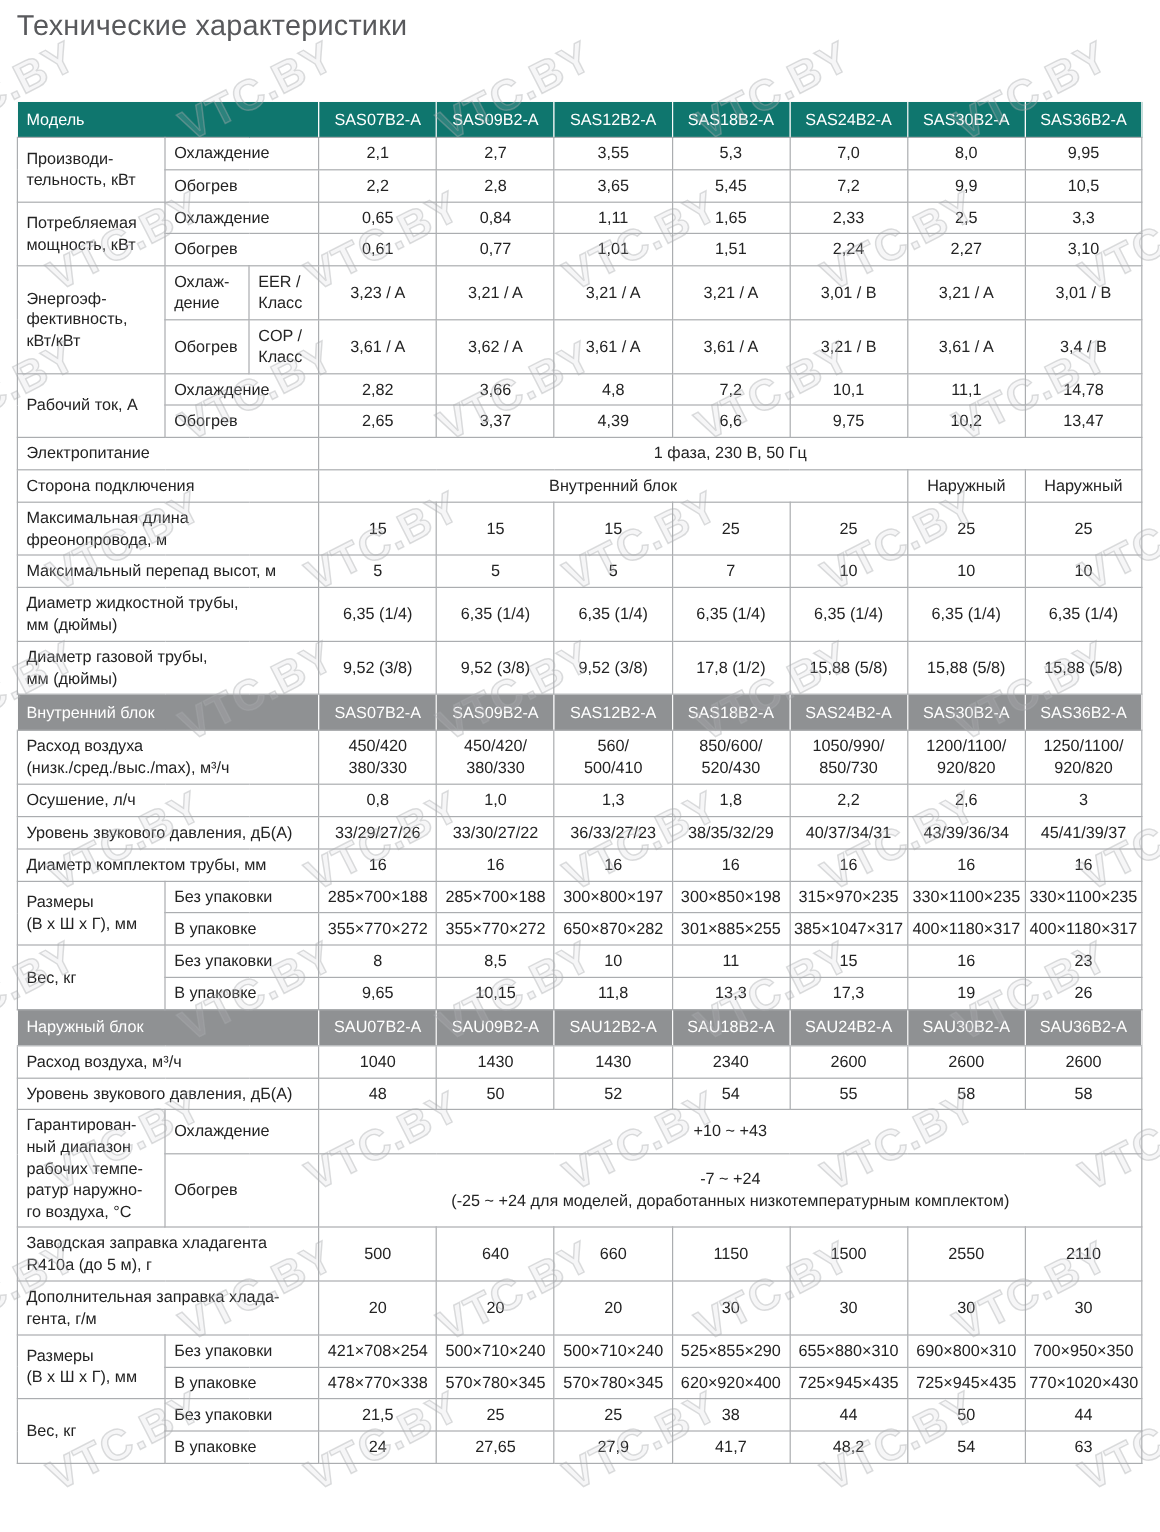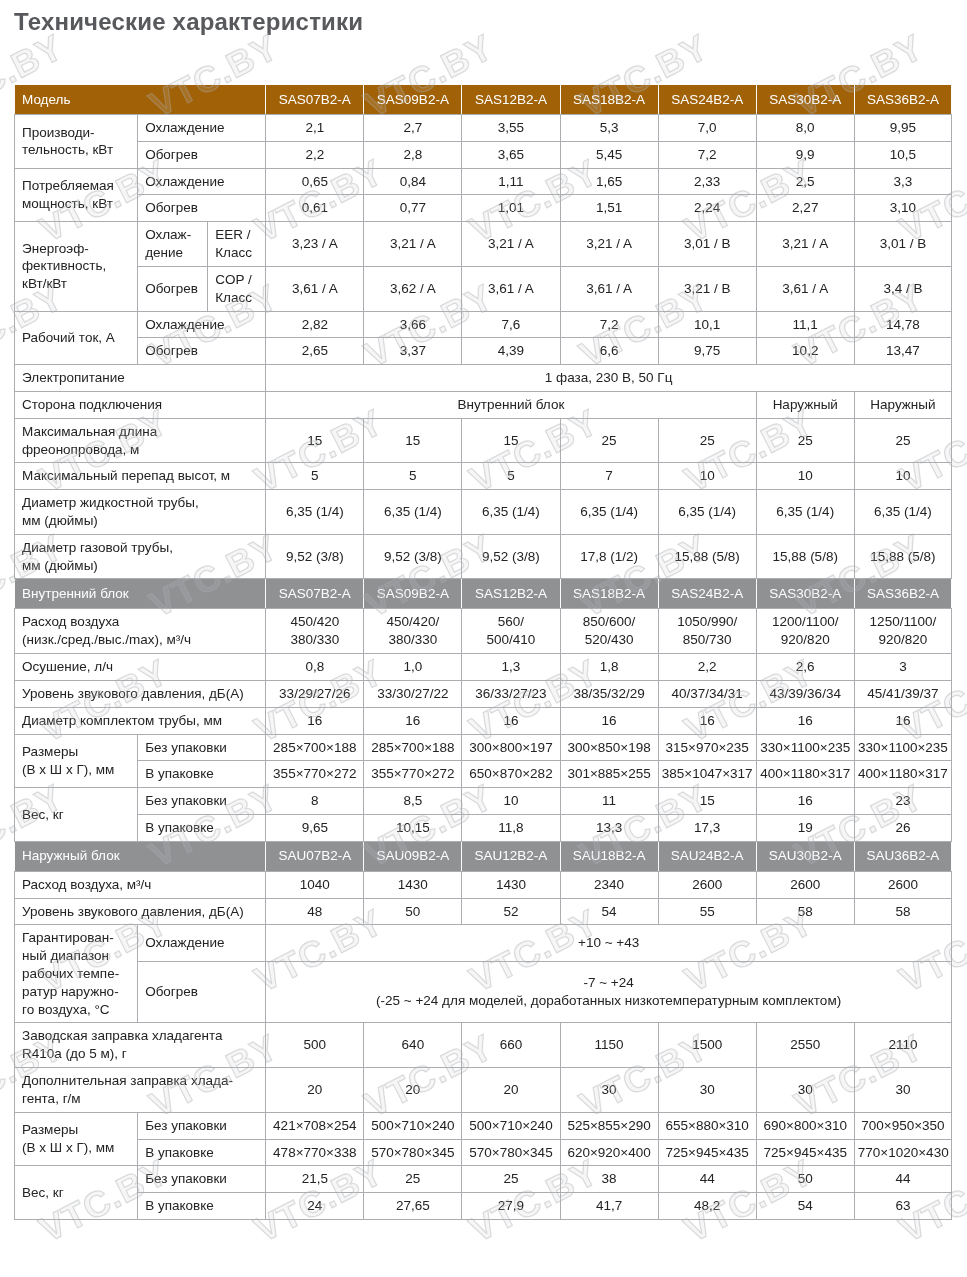--- a/index.html
+++ b/index.html
@@ -7,21 +7,21 @@
     width:967px; height:1277px;
     background:#ffffff;
     font-family:"Liberation Sans", sans-serif;
     position:relative; overflow:hidden;
     color:#212121;
   }
   .page { position:relative; width:967px; height:1277px; }
 
   .title {
     position:absolute; left:14px; top:8px; margin:0;
-    font-size:24px; font-weight:bold; color:#58595c;
+    font-size:24px; font-weight:normal; color:#58595c;
     letter-spacing:0.2px;
   }
 
   table.specs {
     position:absolute; left:14px; top:84px; width:938px;
     border-collapse:collapse; table-layout:fixed;
   }
   table.specs td {
     border:1px solid #abadb0;
     background:#ffffff;
@@ -30,21 +30,21 @@
     padding:4px 7px;
     height:26px;
     vertical-align:middle;
     white-space:pre-line;
     box-sizing:border-box;
   }
   table.specs td.val { text-align:center; padding:4px 3px; }
   table.specs td.lbl, table.specs td.sub { text-align:left; }
 
   table.specs tr.hdr td {
-    background:#a16207; color:#ffffff;
+    background:#0f766e; color:#ffffff;
     border:1px solid #fbfbfb;
     border-bottom-color:#abadb0;
     height:30px;
   }
   table.specs tr.hdr td.val { text-align:center; }
   table.specs tr.section td { background:#8f9193; }
 
   .watermark-layer {
     position:absolute; left:0; top:0; width:967px; height:1277px;
     pointer-events:none; z-index:5; overflow:hidden;
@@ -159,21 +159,21 @@
           <td class="val">3,61 / A</td>
           <td class="val">3,21 / B</td>
           <td class="val">3,61 / A</td>
           <td class="val">3,4 / B</td>
         </tr>
         <tr>
           <td rowspan="2" class="lbl">Рабочий ток, А</td>
           <td colspan="2" class="sub">Охлаждение</td>
           <td class="val">2,82</td>
           <td class="val">3,66</td>
-          <td class="val">7,6</td>
+          <td class="val">4,8</td>
           <td class="val">7,2</td>
           <td class="val">10,1</td>
           <td class="val">11,1</td>
           <td class="val">14,78</td>
         </tr>
         <tr>
           <td colspan="2" class="sub">Обогрев</td>
           <td class="val">2,65</td>
           <td class="val">3,37</td>
           <td class="val">4,39</td>

